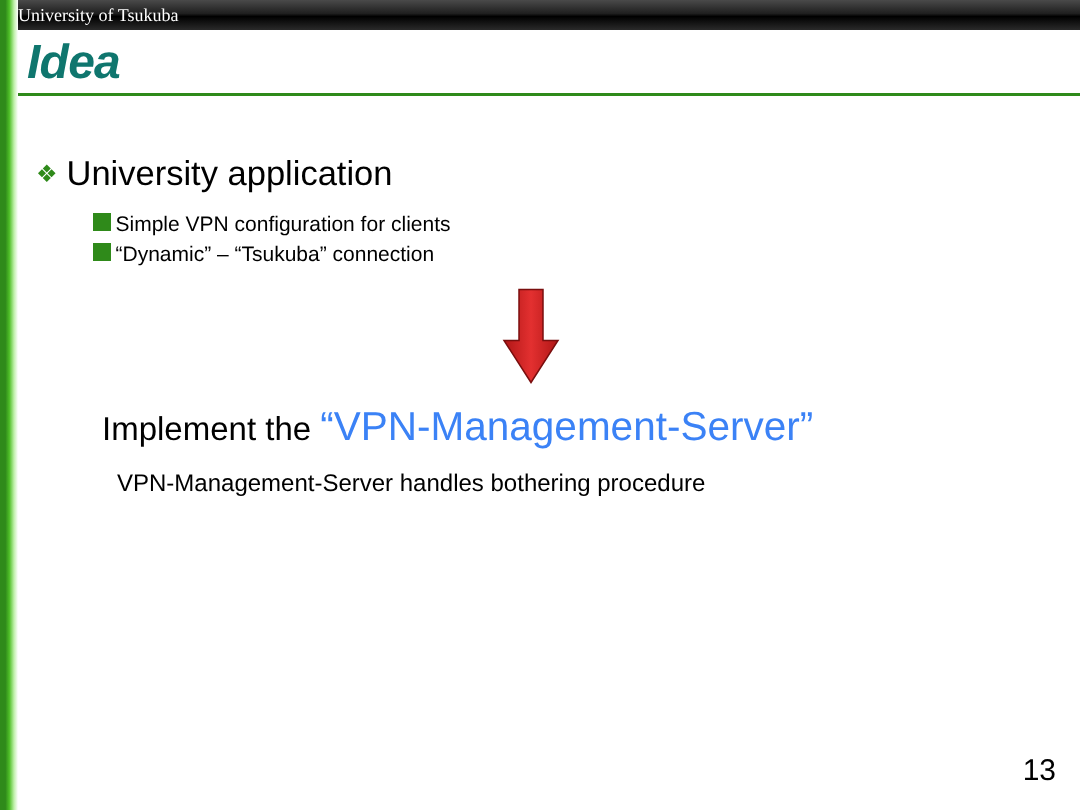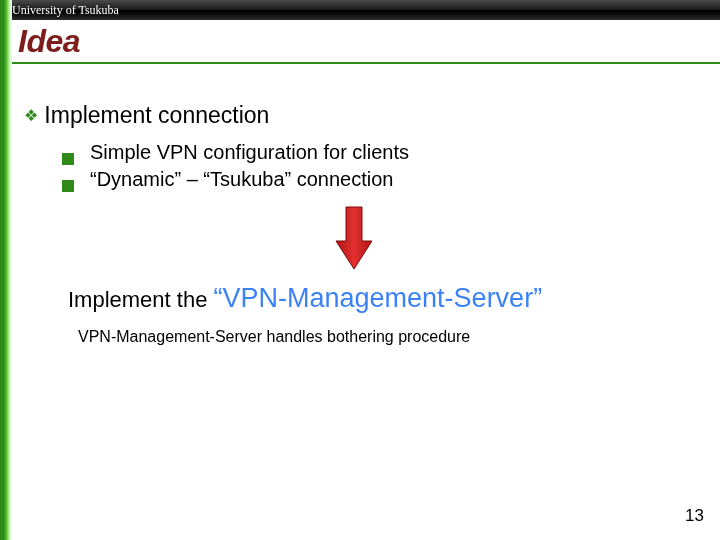--- a/index.html
+++ b/index.html
@@ -39,21 +39,21 @@
     height: 44px;
     border-bottom: 2px solid #2f8a1a;
     padding-left: 6px;
     display: flex;
     align-items: center;
   }
   .title-wrap h1 {
     font-family: Arial, sans-serif;
     font-size: 32px;
     font-weight: bold;
-    color: #7f1d1d;
+    color: #0f766e;
     font-style: italic;
     letter-spacing: -0.5px;
   }
   .content {
     position: absolute;
     left: 24px; right: 12px; top: 80px;
   }
   .lvl1 {
     margin-top: 22px;
     display: flex;
@@ -66,23 +66,23 @@
     font-size: 16px;
     position: relative;
     top: -2px;
   }
   .lvl2-wrap {
     margin-left: 38px;
     margin-top: 12px;
   }
   .lvl2 {
     display: flex;
-    align-items: flex-end;
-    gap: 16px;
-    font-size: 20px;
+    align-items: flex-start;
+    gap: 3px;
+    font-size: 14px;
     margin-bottom: 4px;
   }
   .sq {
     width: 12px; height: 12px;
     background: #2f8a1a;
     display: inline-block;
     position: relative;
     top: 1px;
     flex-shrink: 0;
   }
@@ -111,42 +111,42 @@
   .question {
     font-size: 26px;
     text-decoration: underline;
     margin-top: 48px;
     margin-left: 98px;
   }
   .pagenum {
     position: absolute;
     right: 16px;
     bottom: 14px;
-    font-size: 17px;
+    font-size: 20px;
     color: #000;
   }
 </style>
 </head>
 <body>
 
 <div class="left-rail"></div>
 
 <div class="topbar">
   <span>University of Tsukuba</span>
 </div>
 
 <div class="title-wrap">
   <h1>Idea</h1>
 </div>
 
 <div class="content">
 
   <div class="lvl1">
     <span class="diamond">❖</span>
-    <span>Implement connection</span>
+    <span>University application</span>
   </div>
 
   <div class="lvl2-wrap">
     <div class="lvl2">
       <span class="sq"></span>
       <span>Simple VPN configuration for clients</span>
     </div>
     <div class="lvl2">
       <span class="sq"></span>
       <span>“Dynamic” – “Tsukuba” connection</span>

